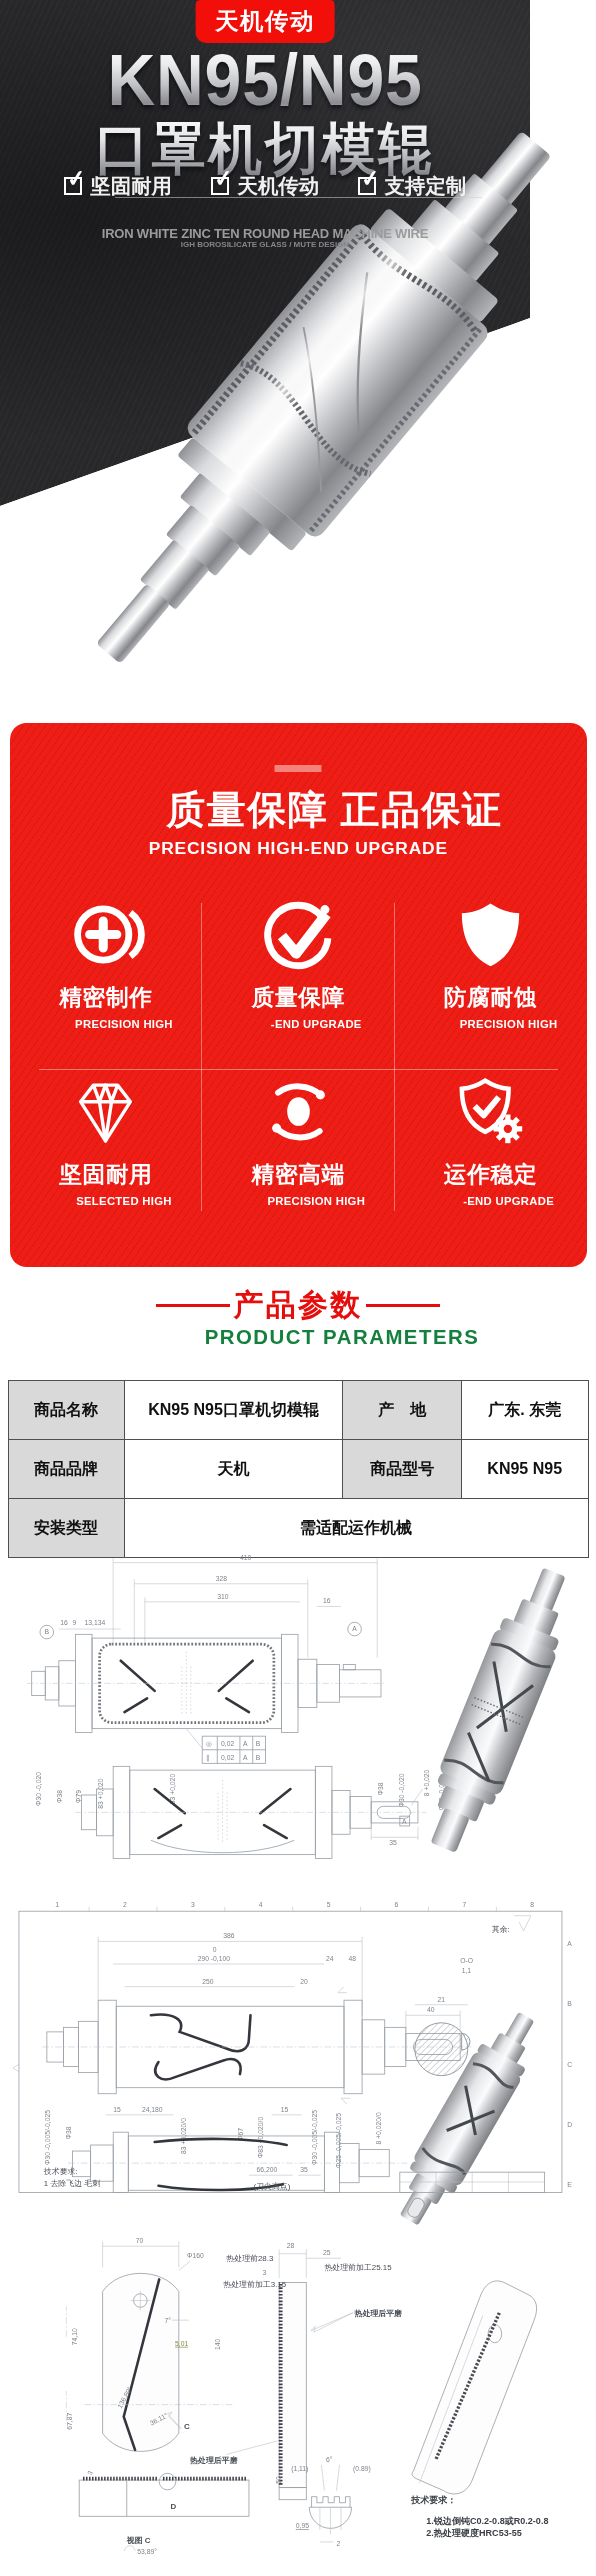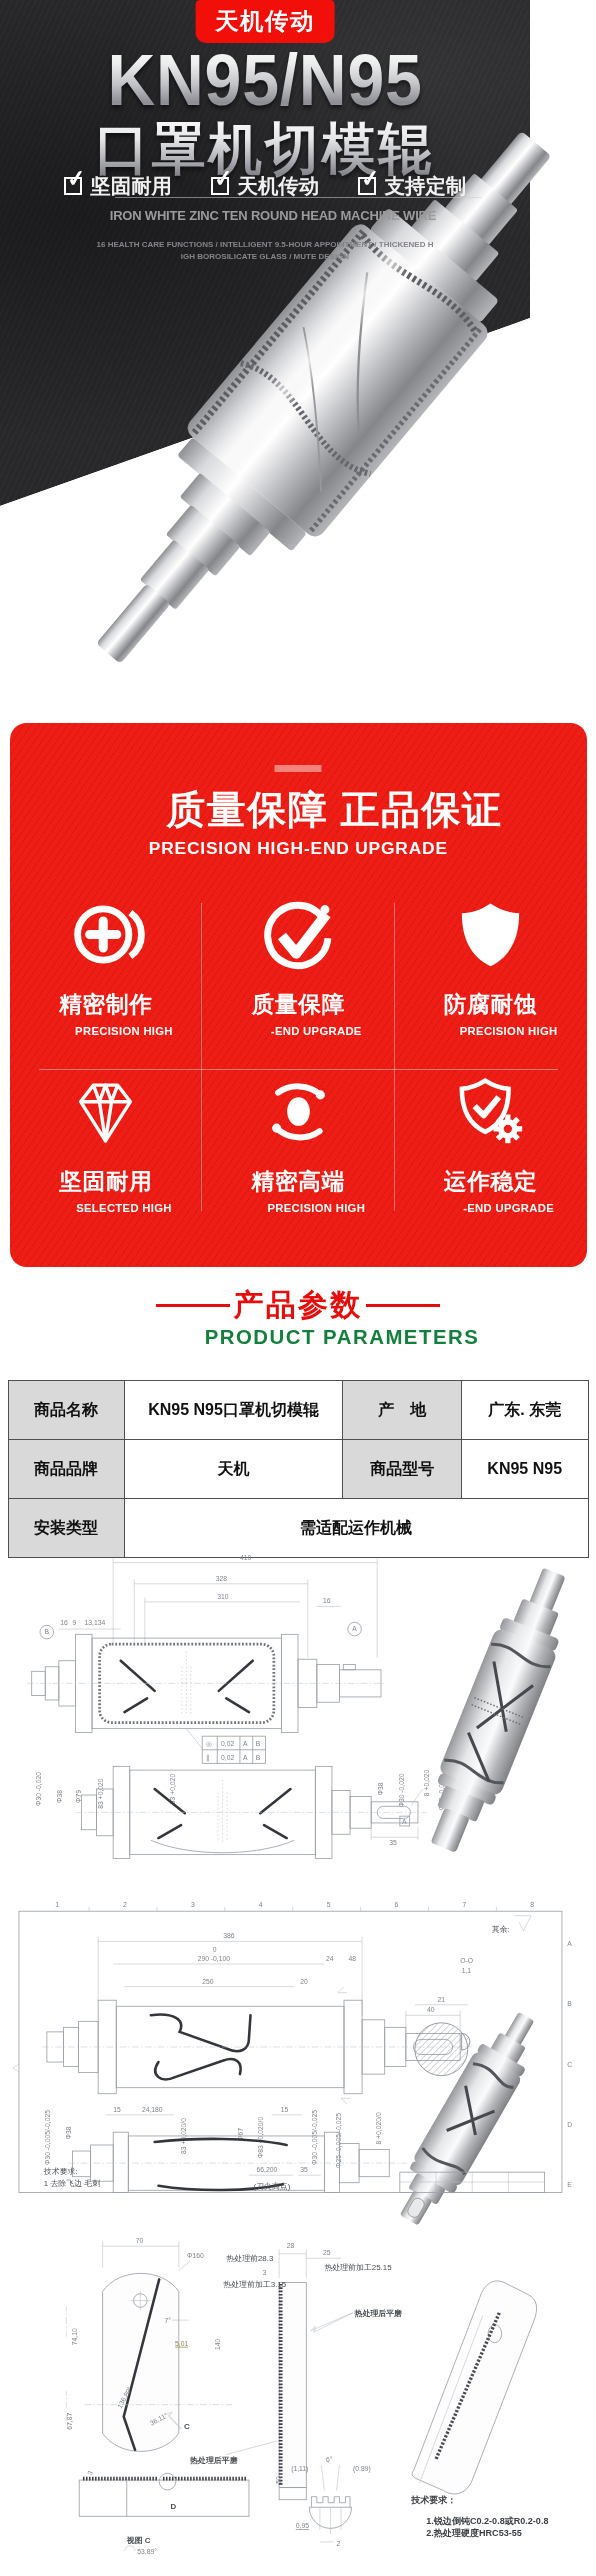--- a/index.html
+++ b/index.html
@@ -30,37 +30,37 @@
       -webkit-background-clip:text;background-clip:text;color:transparent;
       filter:drop-shadow(0 3.8px 2.3px rgba(0,0,0,.55));}
   .feat-row{position:absolute;left:0;width:100%;top:172px;z-index:3;display:flex;
       justify-content:center;gap:39px;}
   .feat{display:flex;align-items:center;color:#f1f1f1;font-size:20.4px;font-weight:bold;}
   .chk{position:relative;width:14.3px;height:14.3px;border:2.3px solid #fff;margin-right:8.3px;flex:0 0 auto;}
   .tick{position:absolute;left:0.8px;top:-11.3px;font-size:22.6px;font-weight:900;color:#fff;
       transform:rotate(-6deg);line-height:1;}
   .hero-hr{position:absolute;left:115px;top:197px;width:367px;height:0.8px;z-index:3;
       background:rgba(205,205,205,.55);}
-  .cap{position:absolute;left:0;width:100%;top:208px;z-index:3;text-align:center;
-      color:#9b9b9b;font-size:13px;font-weight:bold;letter-spacing:-0.2px;padding-left:8px;}
+  .cap{position:absolute;left:0;width:100%;top:226px;z-index:3;text-align:center;
+      color:#9b9b9b;font-size:13px;font-weight:bold;letter-spacing:-0.2px;}
   .subcap{position:absolute;left:0;width:100%;top:239px;z-index:3;text-align:center;
       color:#84848a;font-size:8px;font-weight:bold;line-height:1.45;}
   .hero-product{position:absolute;left:0;top:106px;z-index:2;}
   
   .qpanel{position:absolute;left:9.8px;top:723px;width:577px;height:544px;border-radius:16.6px;
       background:repeating-linear-gradient(125deg,rgba(150,0,0,.16) 0 1.1px,rgba(0,0,0,0) 1.1px 6px),#ee1d15;}
   .qdash{position:absolute;left:50%;top:42px;transform:translateX(-50%);width:47px;height:6.8px;background:#f4837b;}
   .qtitle{position:absolute;left:0;width:100%;top:60px;text-align:center;color:#fff;
       font-size:39px;font-weight:900;letter-spacing:1.5px;padding-left:36px;}
   .qsub{position:absolute;left:0;width:100%;top:115px;text-align:center;color:#fff;
       font-size:17.4px;font-weight:bold;letter-spacing:0.8px;}
   .qgrid{position:absolute;left:0;right:0;top:170px;display:grid;grid-template-columns:1fr 1fr 1fr;row-gap:9px;}
   .qitem{text-align:center;height:168px;}
   .qicon{width:83px;height:83px;display:inline-block;}
-  .qlabel{font-size:22.6px;font-weight:bold;color:#fff;margin-top:10px;letter-spacing:0.8px;}
+  .qlabel{font-size:22.6px;font-weight:bold;color:#fff;margin-top:3px;letter-spacing:0.8px;}
   .qcap{font-size:11.3px;color:#fff;margin-top:5.3px;font-weight:bold;letter-spacing:0.3px;padding-left:36px;}
   .vdiv{position:absolute;top:180px;width:0.8px;height:308px;background:rgba(255,255,255,.38);}
   .hdiv{position:absolute;left:29px;right:29px;top:346px;height:0.8px;background:rgba(255,255,255,.42);}
   
   .phead{position:absolute;left:0;top:1285px;width:100%;display:flex;justify-content:center;
       align-items:center;gap:3px;}
   .pline{width:74px;height:2.3px;background:#e60d0d;}
   .ptitle{color:#e60d0d;font-size:30px;font-weight:900;letter-spacing:2.3px;}
   .psub{position:absolute;left:0;top:1326px;width:100%;text-align:center;color:#15803d;
       font-size:20.4px;font-weight:bold;letter-spacing:1.5px;padding-left:44px;}
@@ -151,21 +151,20 @@
       <div class="feat">
         <span class="chk">
             <span class="tick">✓</span>
           </span>
         <span>支持定制</span>
       </div>
     </div>
     <div class="hero-hr"></div>
     <div class="cap">IRON WHITE ZINC TEN ROUND HEAD MACHINE WIRE</div>
     <div class="subcap">
-      <div>16 HEALTH CARE FUNCTIONS / INTELLIGENT 9.5-HOUR APPOINTMENT / THICKENED H</div>
       <div>IGH BOROSILICATE GLASS / MUTE DESIGN</div>
     </div>
   </section>
 
   <section class="qpanel">
     <div class="qdash"></div>
     <div class="qtitle">质量保障  正品保证</div>
     <div class="qsub">PRECISION HIGH-END UPGRADE</div>
     <div class="vdiv" style="left:33.2%"></div>
     <div class="vdiv" style="left:66.5%"></div>

